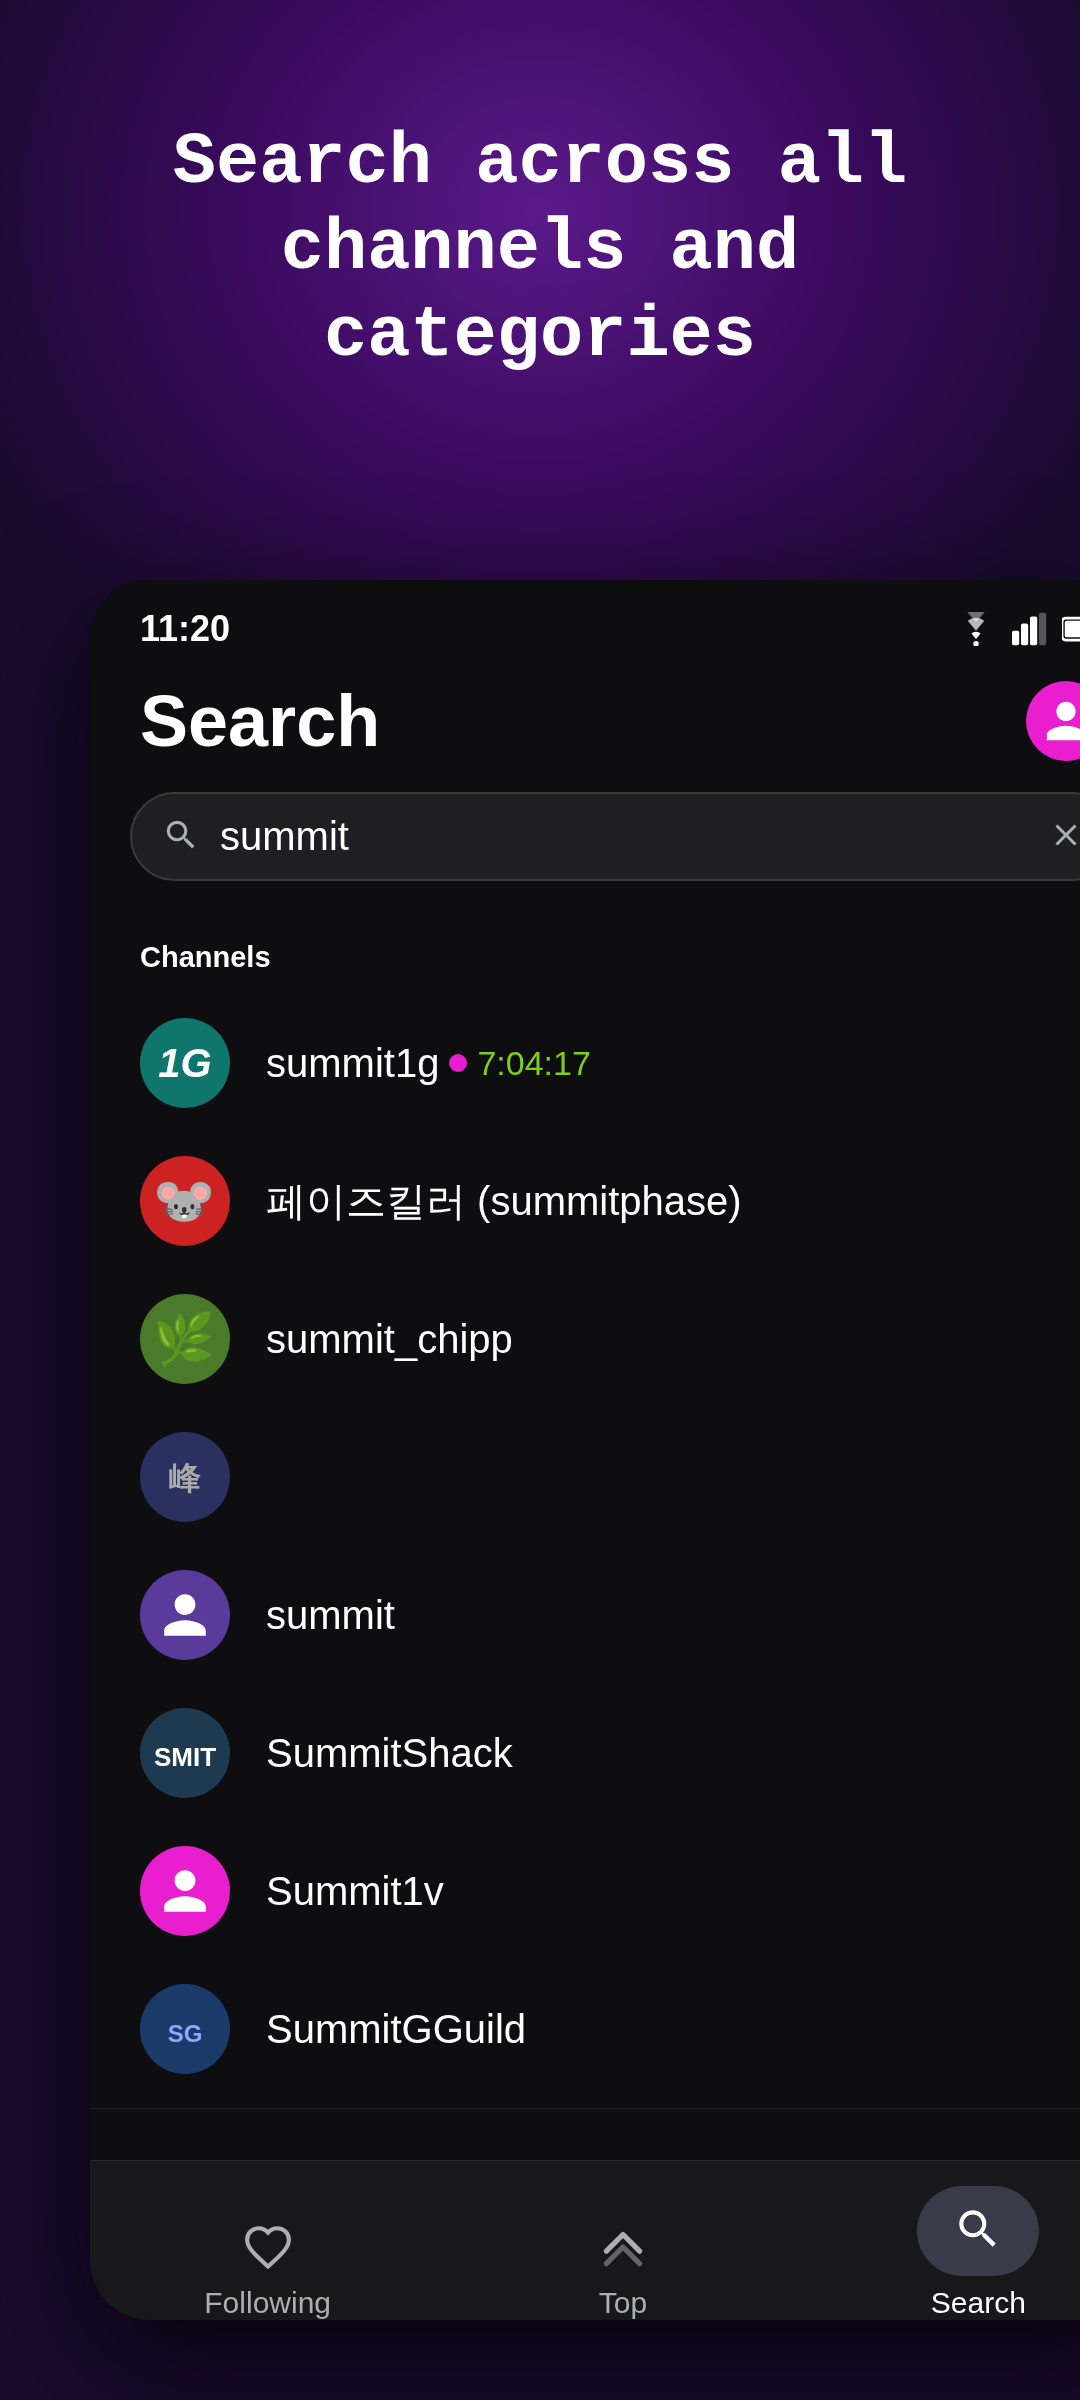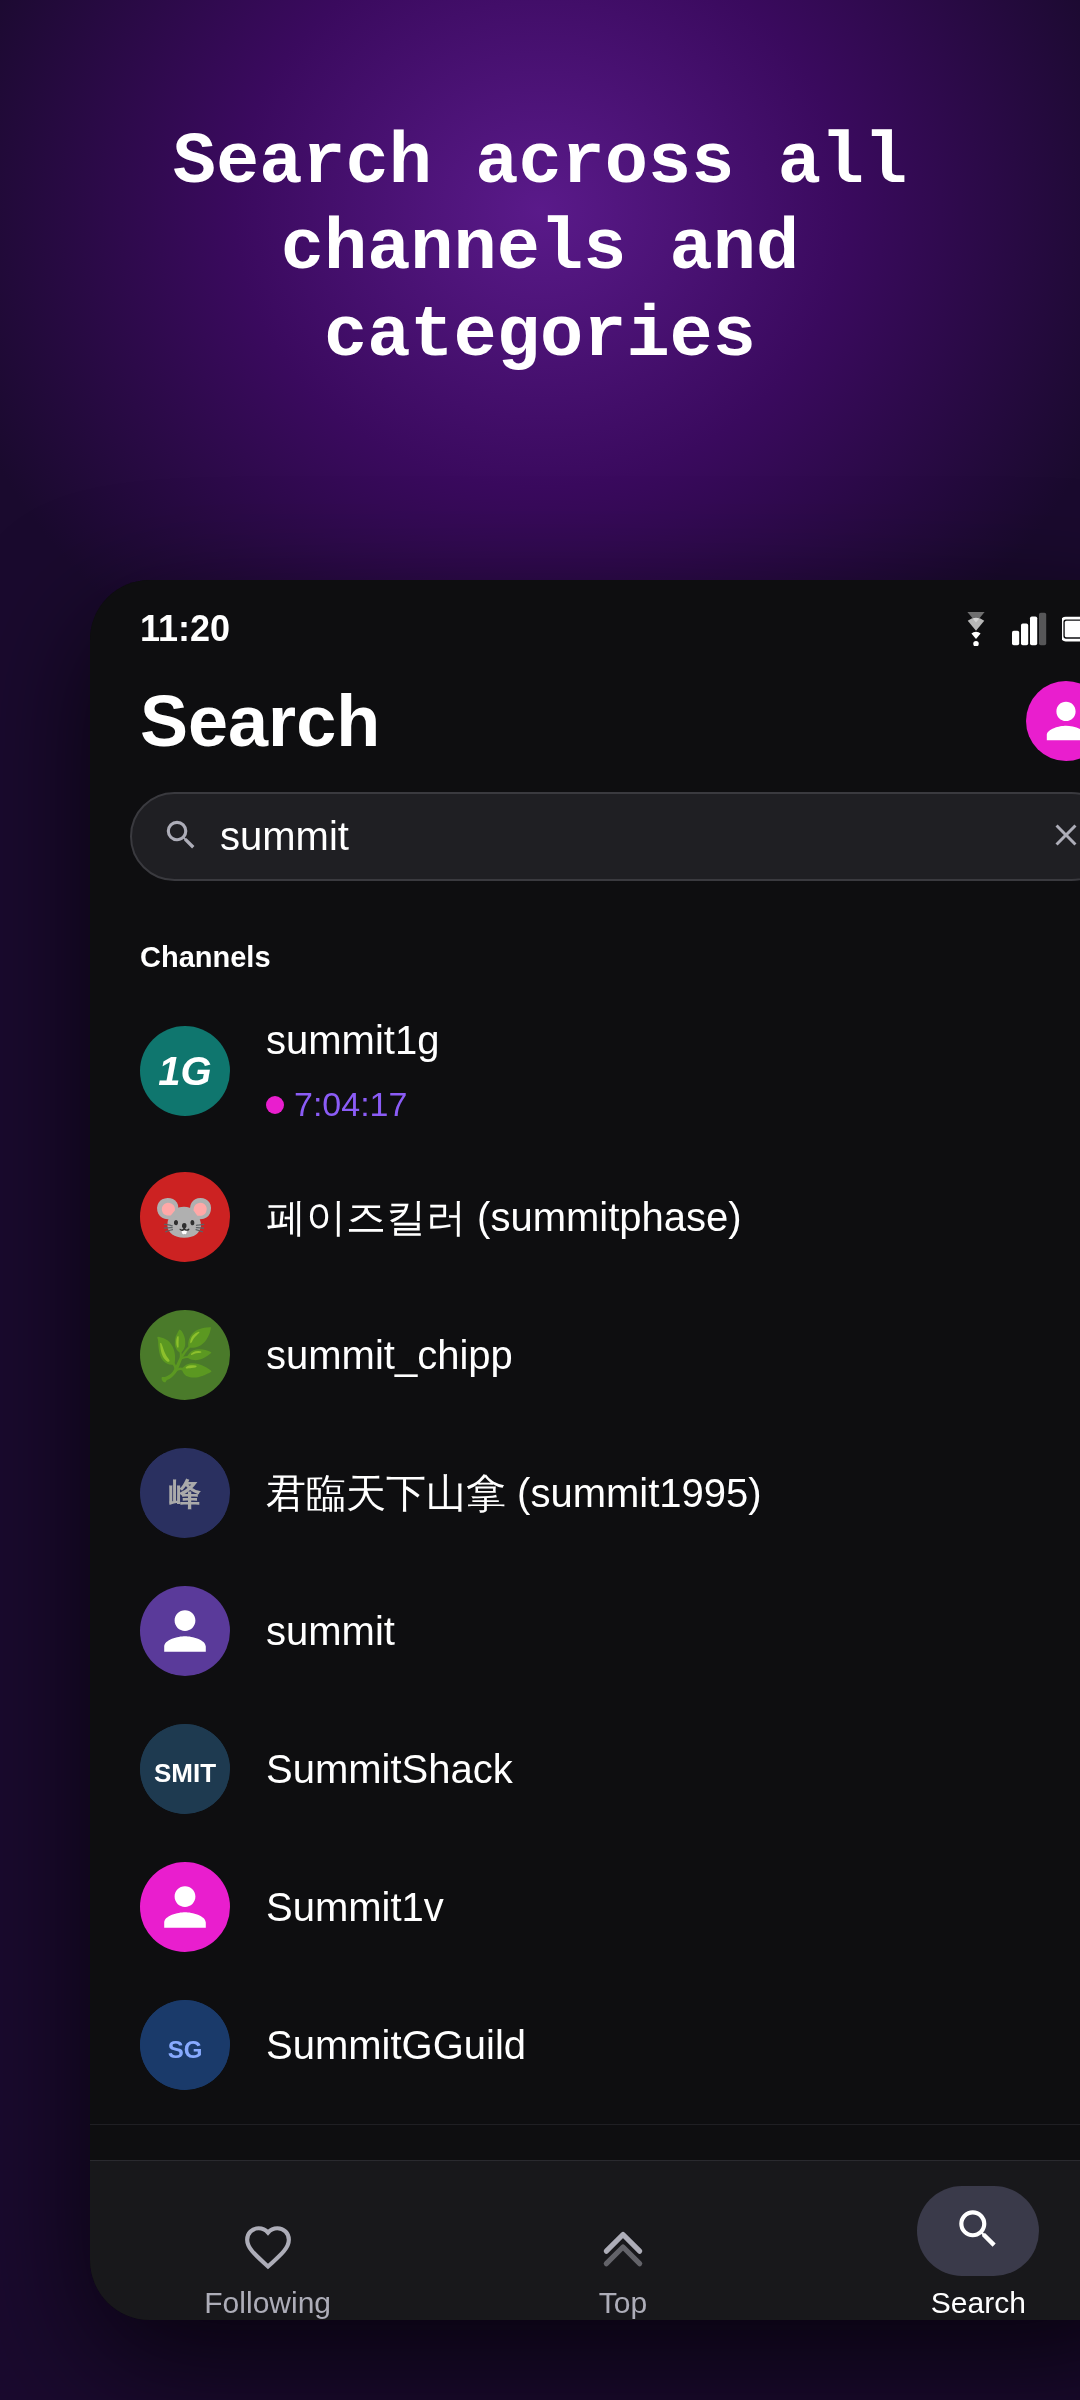--- a/index.html
+++ b/index.html
@@ -181,22 +181,22 @@
       overflow: hidden;
       display: flex;
       align-items: center;
       justify-content: center;
       font-size: 28px;
       font-weight: 700;
     }
 
     .channel-info {
       display: flex;
-      flex-direction: column;
-      gap: 22px;
+      flex-direction: row;
+      gap: 10px;
     }
 
     .channel-name {
       font-size: 40px;
       color: #ffffff;
       font-weight: 500;
     }
 
     .live-badge {
       display: flex;
@@ -207,21 +207,21 @@
     .live-dot {
       width: 18px;
       height: 18px;
       border-radius: 50%;
       background: #e91ece;
       flex-shrink: 0;
     }
 
     .live-time {
       font-size: 34px;
-      color: #8b5cf6;
+      color: #84cc16;
     }
 
     
     .go-to-channel {
       display: flex;
       align-items: center;
       justify-content: space-between;
       padding: 32px 50px;
       cursor: pointer;
       border-top: 1px solid #1f1f23;
@@ -420,23 +420,20 @@
         </div>
       </div>
 
       <div class="channel-item">
         <div class="channel-avatar av-1995" style="background:#2a3060; font-size:30px; color:#ddd;">
           <svg width="80" height="80" viewBox="0 0 80 80">
             <rect width="80" height="80" fill="#2a3060"></rect>
             <text x="40" y="52" text-anchor="middle" fill="#aaa" font-size="32">峰</text>
           </svg>
         </div>
-        <div class="channel-info">
-          <span class="channel-name">君臨天下山拿 (summit1995)</span>
-        </div>
       </div>
 
       <div class="channel-item">
         <div class="channel-avatar av-default">
           <svg viewBox="0 0 24 24">
             <path d="M12 12c2.7 0 4.8-2.1 4.8-4.8S14.7 2.4 12 2.4 7.2 4.5 7.2 7.2 9.3 12 12 12zm0 2.4c-3.2 0-9.6 1.6-9.6 4.8v2.4h19.2v-2.4c0-3.2-6.4-4.8-9.6-4.8z"></path>
           </svg>
         </div>
         <div class="channel-info">
           <span class="channel-name">summit</span>

